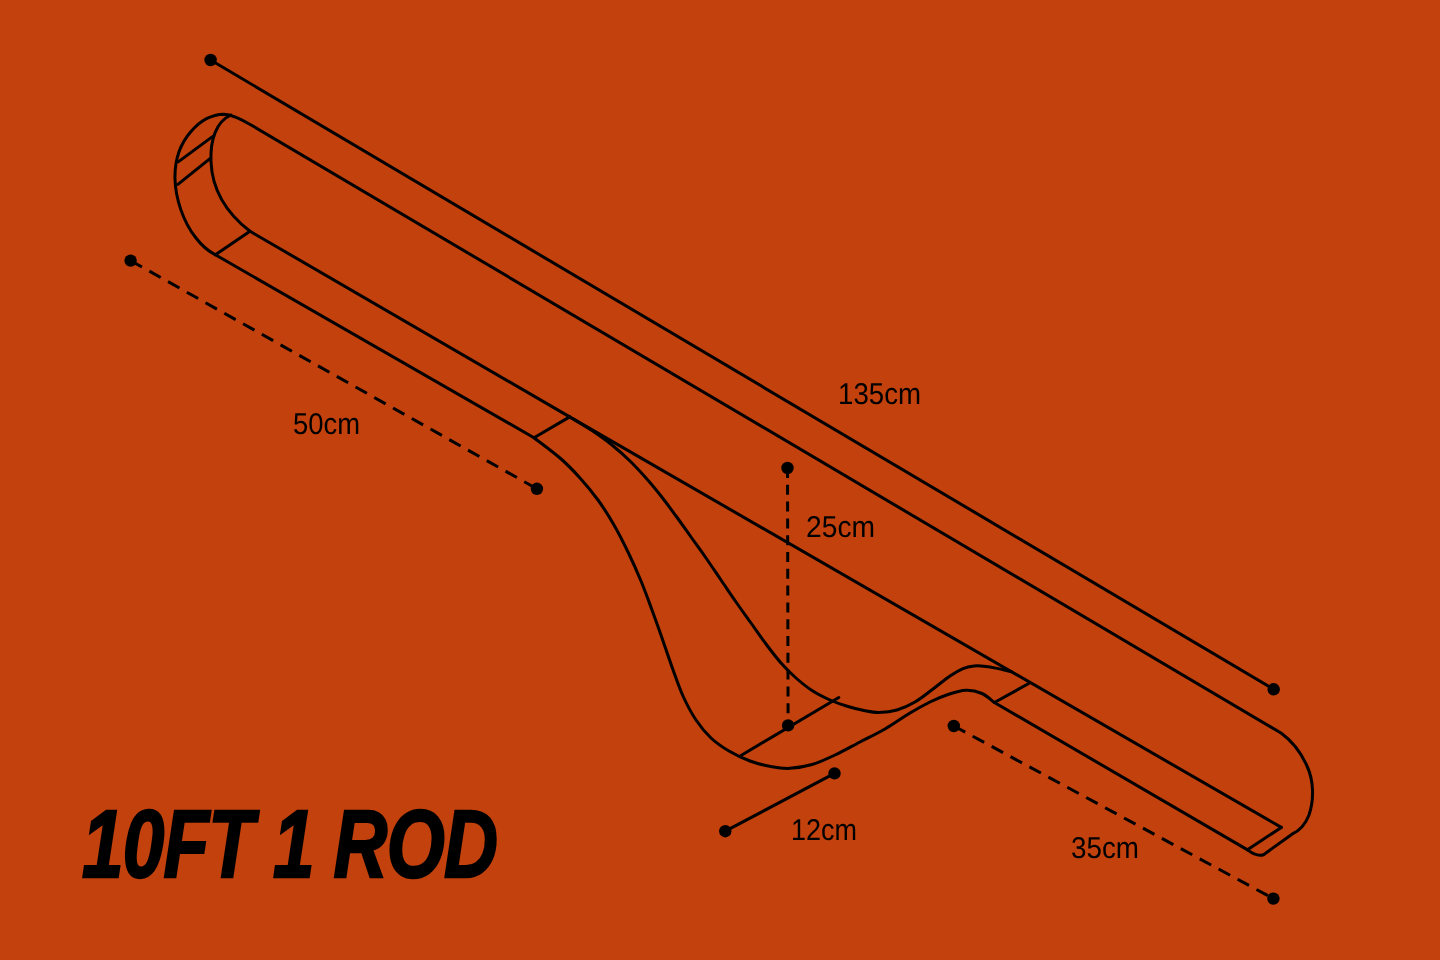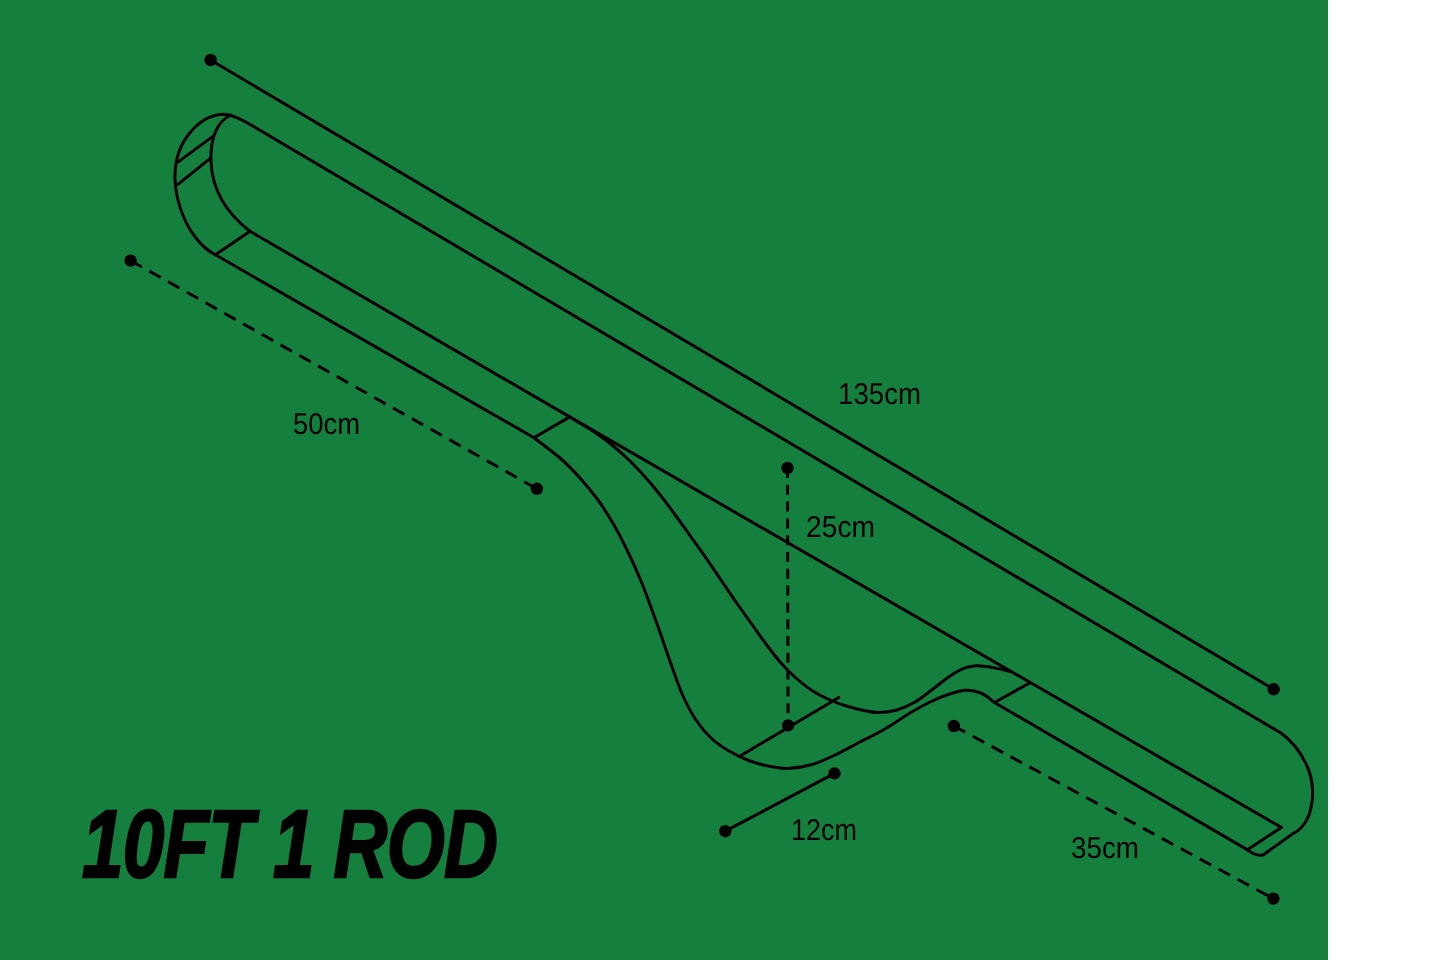--- a/index.html
+++ b/index.html
@@ -6,23 +6,23 @@
     margin: 0;
     padding: 0;
     background: #ffffff;
     width: 1440px;
     height: 960px;
     overflow: hidden;
     font-family: "Liberation Sans", sans-serif;
   }
   .stage {
     position: relative;
-    width: 1328px;
+    width: 1440px;
     height: 960px;
-    background: #15803d;
+    background: #c2410c;
   }
   svg { display: block; transform: translateZ(0); }
   .outline {
     fill: none;
     stroke: #000000;
     stroke-width: 3;
     stroke-linecap: round;
     stroke-linejoin: round;
   }
   .dim-line {

